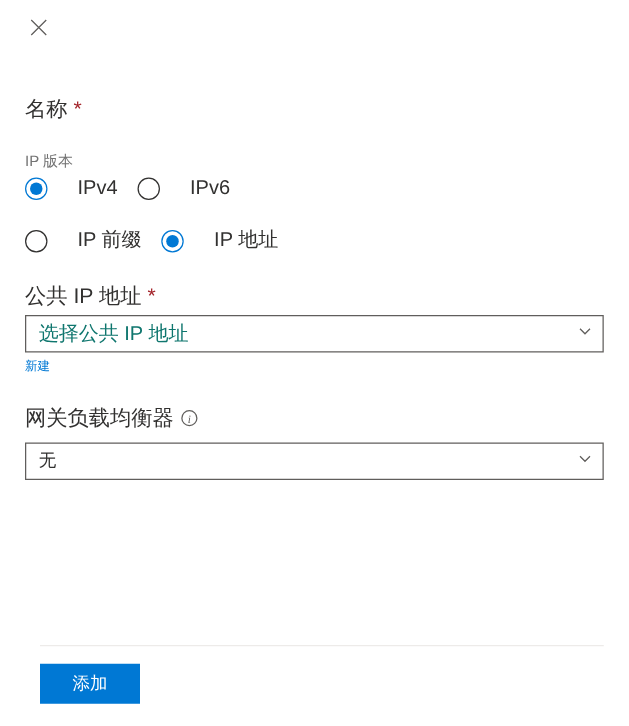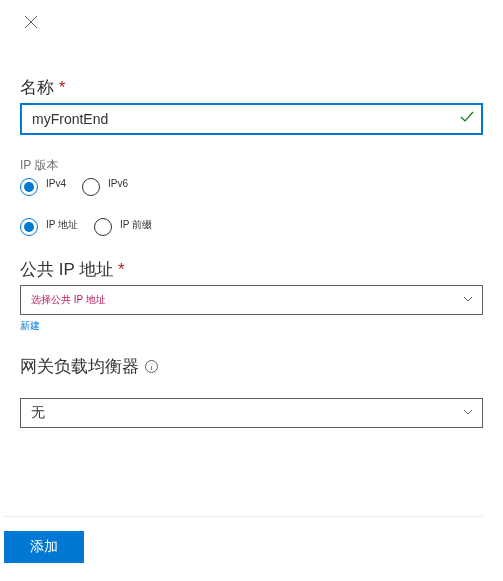--- a/index.html
+++ b/index.html
@@ -65,22 +65,23 @@
       color: #107c10;
     }
     .radio-row {
       display: flex;
       gap: 16px;
       align-items: center;
       margin-top: 4px;
     }
     .radio-opt {
       display: flex;
-      gap: 8px;
-      font-size: 10px;
+      align-items: center;
+      gap: 24px;
+      font-size: 16px;
       cursor: pointer;
     }
     .radio-circle {
       width: 18px;
       height: 18px;
       border: 1px solid #323130;
       border-radius: 50%;
       display: flex;
       align-items: center;
       justify-content: center;
@@ -99,55 +100,55 @@
       width: 100%;
       height: 30px;
       border: 1px solid #605e5c;
       display: flex;
       align-items: center;
       justify-content: space-between;
       padding: 0 8px 0 10px;
       cursor: pointer;
       background: #fff;
     }
-    .select-placeholder { color: #be185d; font-size: 10px; }
+    .select-placeholder { color: #0f766e; font-size: 16px; }
     .select-value { color: #323130; font-size: 14px; }
     .chevron {
       color: #605e5c;
     }
     .link {
       color: #0078d4;
       font-size: 10px;
       cursor: pointer;
       margin-top: 4px;
       display: inline-block;
     }
     .label-with-info {
       display: flex;
       align-items: center;
       gap: 6px;
-      margin-bottom: 20px;
+      margin-bottom: 8px;
     }
     .info-icon {
       width: 13px;
       height: 13px;
       border: 1px solid #605e5c;
       border-radius: 50%;
       display: flex;
       align-items: center;
       justify-content: center;
       font-size: 9px;
       color: #605e5c;
       font-style: italic;
       font-family: serif;
     }
     .footer {
       position: absolute;
       bottom: 18px;
-      left: 4px;
+      left: 32px;
       right: 20px;
       border-top: 1px solid #edebe9;
       padding-top: 14px;
     }
     .primary-btn {
       background: #0078d4;
       color: #fff;
       border: none;
       height: 32px;
       padding: 0 26px;
@@ -161,28 +162,20 @@
 <div class="header">
   <div class="close-btn">
     <svg width="14" height="14" viewBox="0 0 14 14">
         <path d="M1 1 L13 13 M13 1 L1 13" stroke="#605e5c" stroke-width="1" fill="none"></path>
       </svg>
   </div>
 </div>
 
 <div class="field-group">
   <label class="label required">名称</label>
-  <div class="input-wrap">
-    <input class="text-input" type="text" value="myFrontEnd" style="">
-    <span class="valid-check">
-      <svg width="16" height="16" viewBox="0 0 16 16">
-          <path d="M2 8 L6 12 L14 3" stroke="#107c10" stroke-width="1.2" fill="none"></path>
-        </svg>
-    </span>
-  </div>
 </div>
 
 <div class="field-group">
   <span class="small-label">IP 版本</span>
   <div class="radio-row">
     <div class="radio-opt">
       <span class="radio-circle selected">
           <span class="radio-dot"></span>
         </span>
       <span>IPv4</span>
@@ -190,28 +183,28 @@
     <div class="radio-opt">
       <span class="radio-circle"></span>
       <span>IPv6</span>
     </div>
   </div>
 </div>
 
 <div class="field-group">
   <div class="radio-row">
     <div class="radio-opt">
+      <span class="radio-circle"></span>
+      <span>IP 前缀</span>
+    </div>
+    <div class="radio-opt">
       <span class="radio-circle selected">
           <span class="radio-dot"></span>
         </span>
       <span>IP 地址</span>
-    </div>
-    <div class="radio-opt">
-      <span class="radio-circle"></span>
-      <span>IP 前缀</span>
     </div>
   </div>
 </div>
 
 <div class="field-group">
   <label class="label required">公共 IP 地址</label>
   <div class="select">
     <span class="select-placeholder">选择公共 IP 地址</span>
     <span class="chevron">
       <svg width="12" height="12" viewBox="0 0 12 12">

